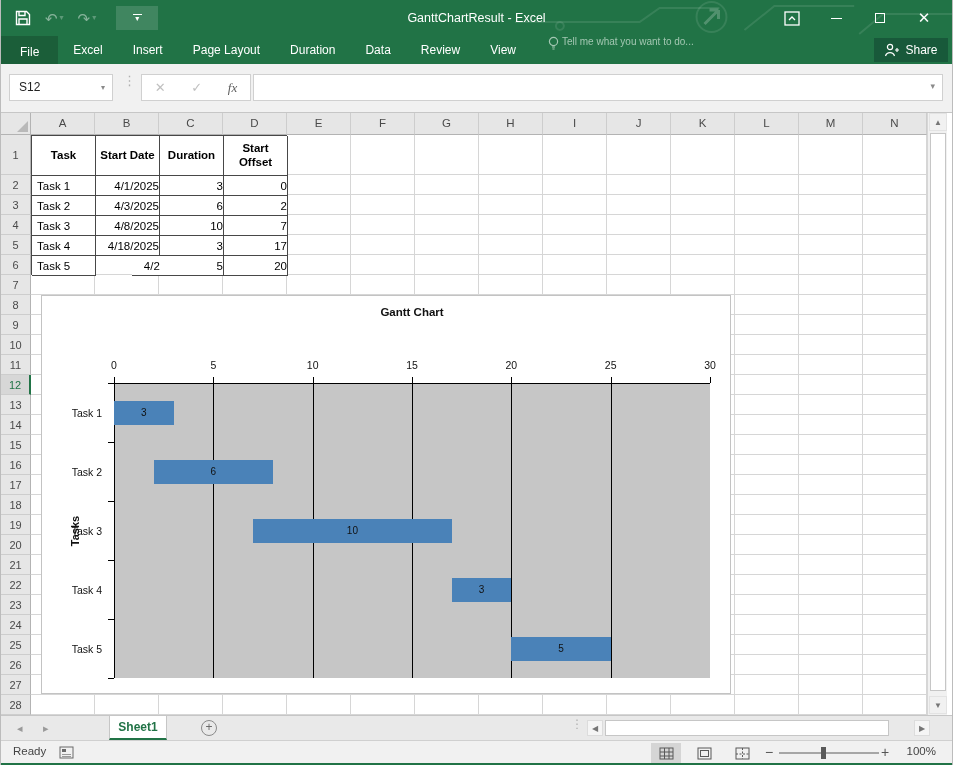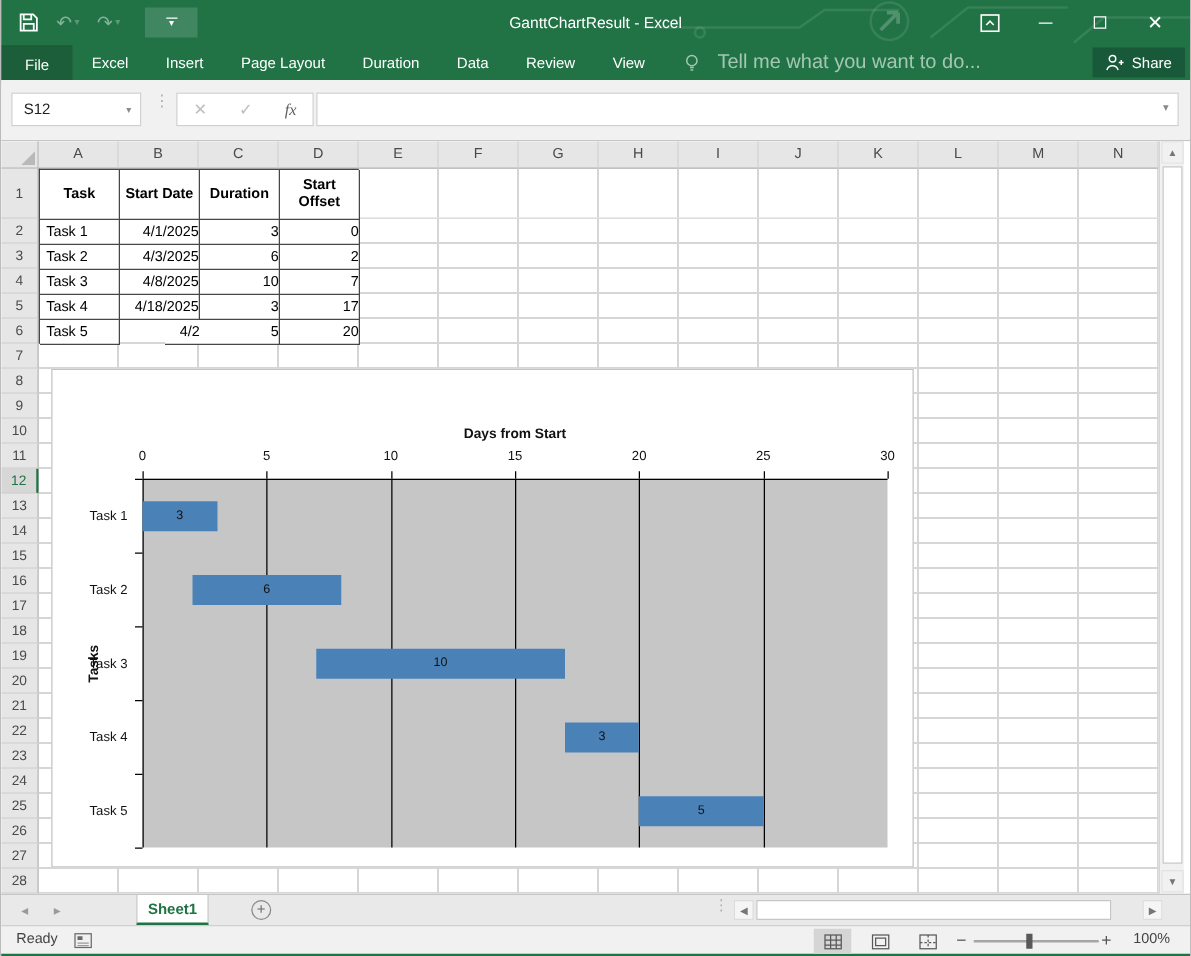--- a/index.html
+++ b/index.html
@@ -19,21 +19,21 @@
   .qat-custom .car { color:#fff; font-size:8px; line-height:6px; }
   .title-text { position:absolute; left:0; right:0; top:0; height:36px; line-height:36px; text-align:center; color:#fff; font-size:12.5px; z-index:1; }
   .winctl { position:absolute; right:6px; top:0; height:36px; display:flex; align-items:center; z-index:2; }
   .wbtn { width:44px; height:36px; display:flex; align-items:center; justify-content:center; color:#fff; font-size:13px; }
   .maxbox { width:10px; height:10px; border:1.4px solid #fff; }
 
   
   .ribbon { position:absolute; left:0; top:36px; width:100%; height:28px; background:#217346; display:flex; align-items:stretch; }
   .rtab { color:#fff; font-size:12px; display:flex; align-items:center; padding:0 15px; cursor:default; }
   .rtab.file { background:rgba(0,0,0,.18); padding:16px 19px; }
-  .tellme { display:flex; align-items:center; gap:14px; color:#a3c7b2; font-size:16px; padding-left:16px; }
+  .tellme { display:flex; align-items:flex-start; gap:2px; color:#a3c7b2; font-size:10px; padding-left:16px; }
   .share { position:absolute; right:4px; top:2px; bottom:2px; width:74px; background:#18593a; color:#fff; font-size:12px; display:flex; align-items:center; justify-content:center; gap:6px; }
 
   
   .fbar { position:absolute; left:0; top:64px; width:100%; height:49px; background:#f1f1f1; border-bottom:1px solid #c6c6c6; }
   .namebox { position:absolute; left:8px; top:10px; width:104px; height:27px; background:#fff; border:1px solid #d0d0d0; font-size:12px; color:#222; line-height:25px; padding-left:9px; }
   .namebox .chev { position:absolute; right:7px; top:0; color:#8a8a8a; font-size:8px; line-height:25px; }
   .vdots { position:absolute; left:122px; top:14px; color:#b0b0b0; font-size:13px; letter-spacing:0; line-height:6px; }
   .fbtns { position:absolute; left:140px; top:10px; width:110px; height:27px; background:#fff; border:1px solid #d0d0d0; display:flex; align-items:center; justify-content:space-around; }
   .fx-x { color:#c0c0c0; font-size:13px; }
   .fx-ok { color:#c0c0c0; font-size:13px; }
@@ -277,21 +277,21 @@
         <div class="tcell right" style="left: 64px; top: 100px; width: 64px; height: 20px;">4/18/2025</div>
         <div class="tcell right" style="left: 128px; top: 100px; width: 64px; height: 20px;">3</div>
         <div class="tcell right" style="left: 192px; top: 100px; width: 64px; height: 20px;">17</div>
         <div class="tcell left" style="left: 0px; top: 120px; width: 64px; height: 20px;">Task 5</div>
         <div class="tcell right" style="left: 64px; top: 120px; width: 64px; height: 20px; margin-left: 36px;">4/21/2025</div>
         <div class="tcell right" style="left: 128px; top: 120px; width: 64px; height: 20px;">5</div>
         <div class="tcell right" style="left: 192px; top: 120px; width: 64px; height: 20px;">20</div>
       </div>
 
     <div id="chartLayer">
-        <div class="ch-xtitle">Days from Start</div>
+        <div class="ch-title">Gantt Chart</div>
         <div class="ch-tick-label" style="left: 72px;">0</div>
         <div class="ch-tickmark" style="left: 72px;"></div>
         <div class="ch-tick-label" style="left: 171.333px;">5</div>
         <div class="ch-tickmark" style="left: 171.333px;"></div>
         <div class="ch-tick-label" style="left: 270.667px;">10</div>
         <div class="ch-tickmark" style="left: 270.667px;"></div>
         <div class="ch-tick-label" style="left: 370px;">15</div>
         <div class="ch-tickmark" style="left: 370px;"></div>
         <div class="ch-tick-label" style="left: 469.333px;">20</div>
         <div class="ch-tickmark" style="left: 469.333px;"></div>

